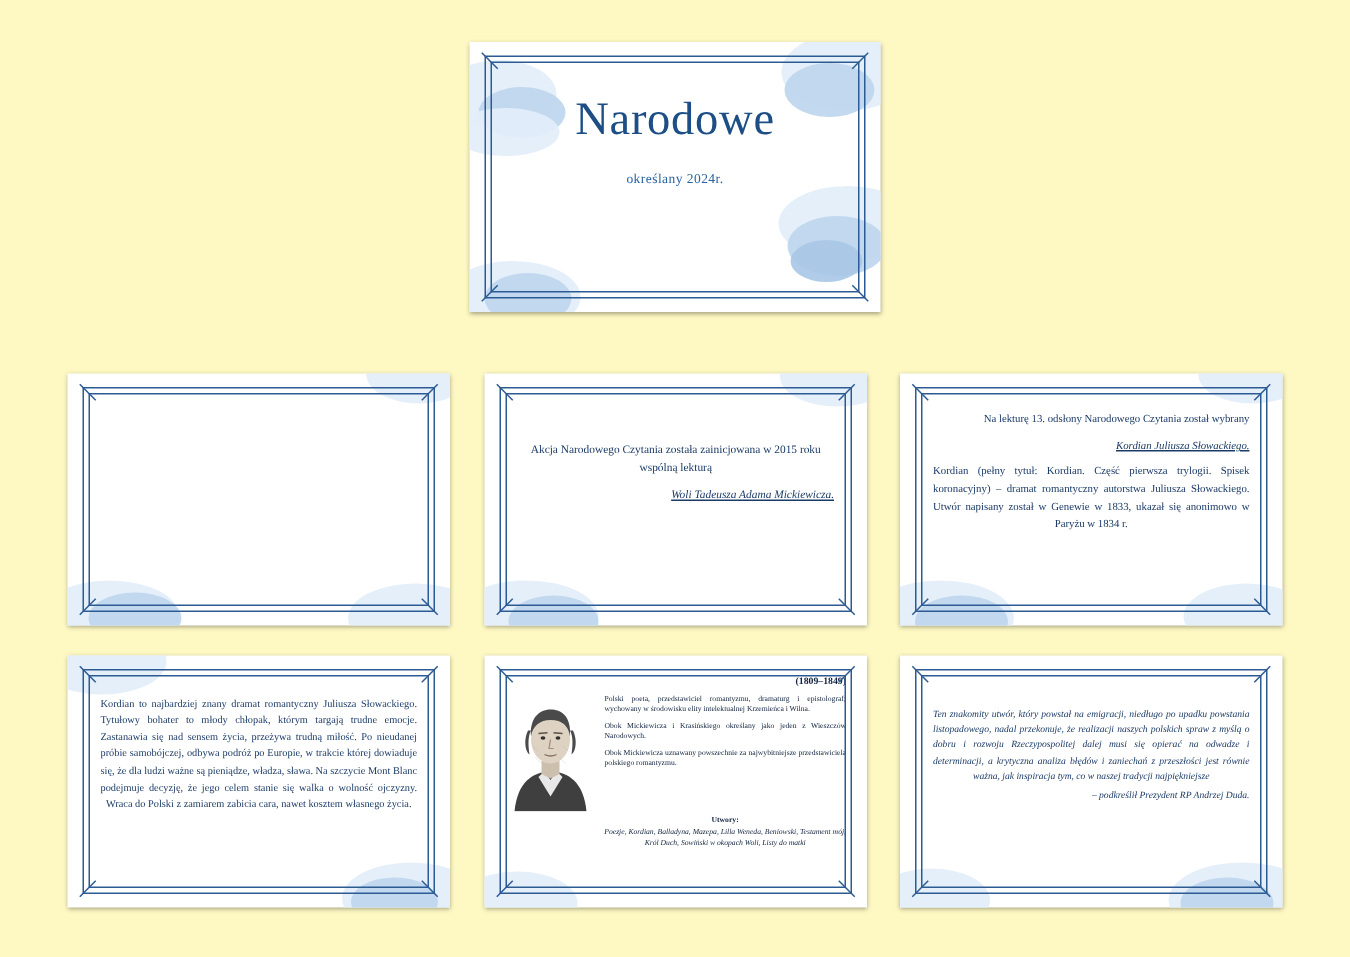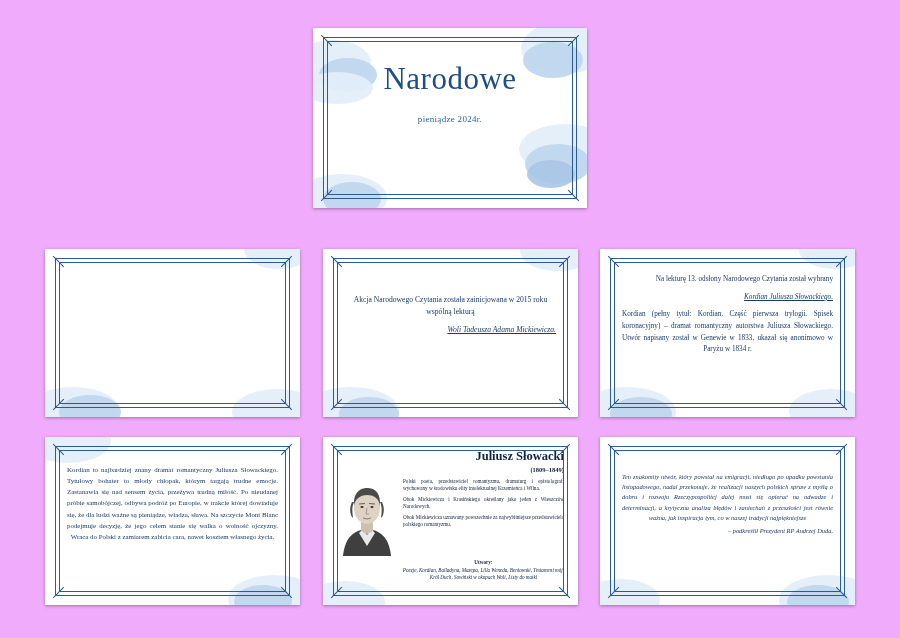--- a/index.html
+++ b/index.html
@@ -11,21 +11,21 @@
     width: 900px;
     height: 638px;
     overflow: hidden;
     font-family: "Liberation Serif", serif;
     color: #1b3a66;
   }
   .deck {
     position: relative;
     width: 900px;
     height: 638px;
-    background: #f0abfc;
+    background: #fef9c3;
   }
 
   
   .slide {
     position: absolute;
     background: #ffffff;
     box-shadow: 0 1px 3px rgba(0,0,0,0.35);
     overflow: hidden;
   }
   .slide .inner-frame {
@@ -226,21 +226,21 @@
     <div class="cloud mid" style="left:10px; bottom:-8px; width:58px; height:34px;"></div>
 
     <div class="inner-frame"></div>
     <div class="corner c-tl"></div>
     <div class="corner c-tr"></div>
     <div class="corner c-bl"></div>
     <div class="corner c-br"></div>
 
     <div class="title-text">
       <div class="title-line">Narodowe</div>
-      <div class="title-date">pieniądze 2024r.</div>
+      <div class="title-date">określany 2024r.</div>
     </div>
   </div>
 
   <div class="slide content-slide row1 col1">
     <div class="cloud light" style="left:-18px; bottom:-16px; width:92px; height:46px;"></div>
     <div class="cloud mid" style="left:14px; bottom:-12px; width:62px; height:34px;"></div>
     <div class="cloud light" style="right:-22px; bottom:-18px; width:90px; height:46px;"></div>
     <div class="cloud light" style="right:-14px; top:-20px; width:70px; height:40px;"></div>
     <div class="inner-frame"></div>
     <div class="corner c-tl"></div>
@@ -296,21 +296,20 @@
   </div>
 
   <div class="slide content-slide row2 col2 bio-slide">
     <div class="cloud light" style="left:-18px; bottom:-18px; width:80px; height:42px;"></div>
     <div class="inner-frame"></div>
     <div class="corner c-tl"></div>
     <div class="corner c-tr"></div>
     <div class="corner c-bl"></div>
     <div class="corner c-br"></div>
     <div class="slide-body">
-      <div class="bio-name">Juliusz Słowacki</div>
       <div class="bio-years">(1809–1849)</div>
       <div class="bio-cols">
         <div class="portrait">
           <svg viewBox="0 0 60 78" width="60" height="78" aria-hidden="true">
             <rect x="0" y="0" width="60" height="78" fill="#ffffff"></rect>
 
             <path d="M6 78 C8 58 18 52 30 51 C42 52 52 58 54 78 Z" fill="#3f3f3f"></path>
             <path d="M22 55 L30 68 L38 55 L34 51 L30 57 L26 51 Z" fill="#e8e8e8"></path>
 
             <path d="M24 44 L36 44 L36 53 L30 56 L24 53 Z" fill="#cdbfae"></path>

